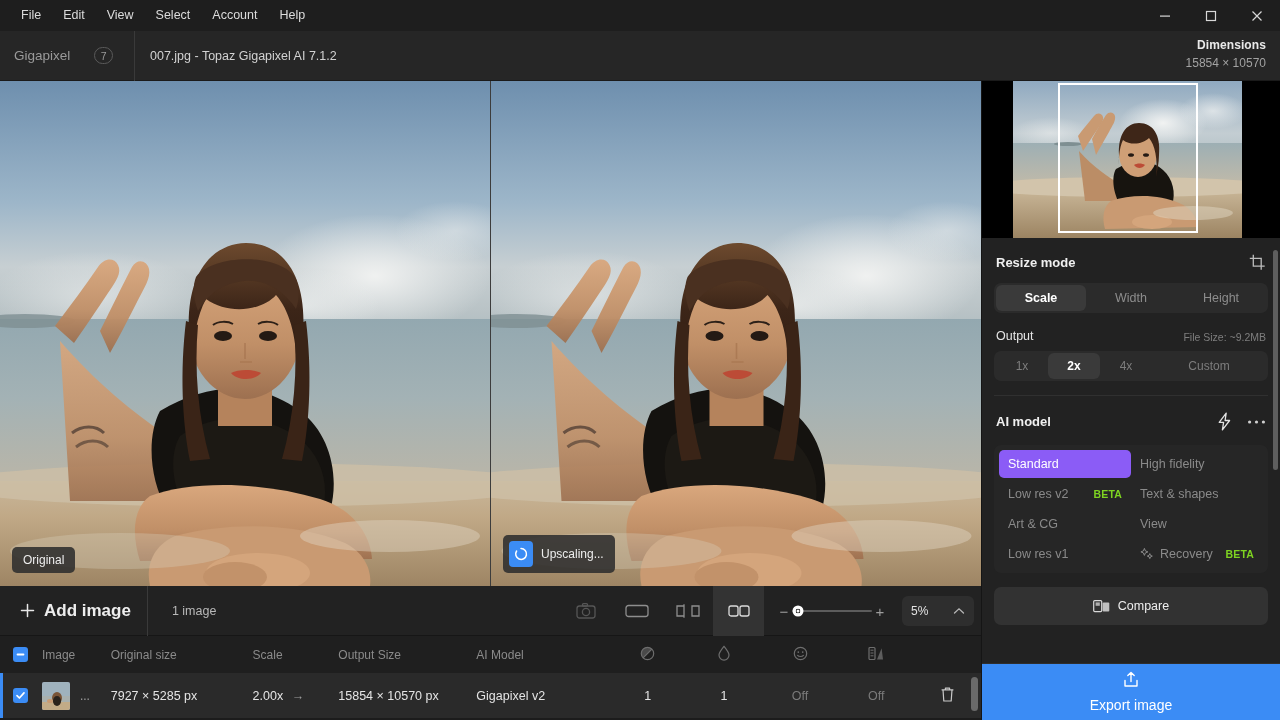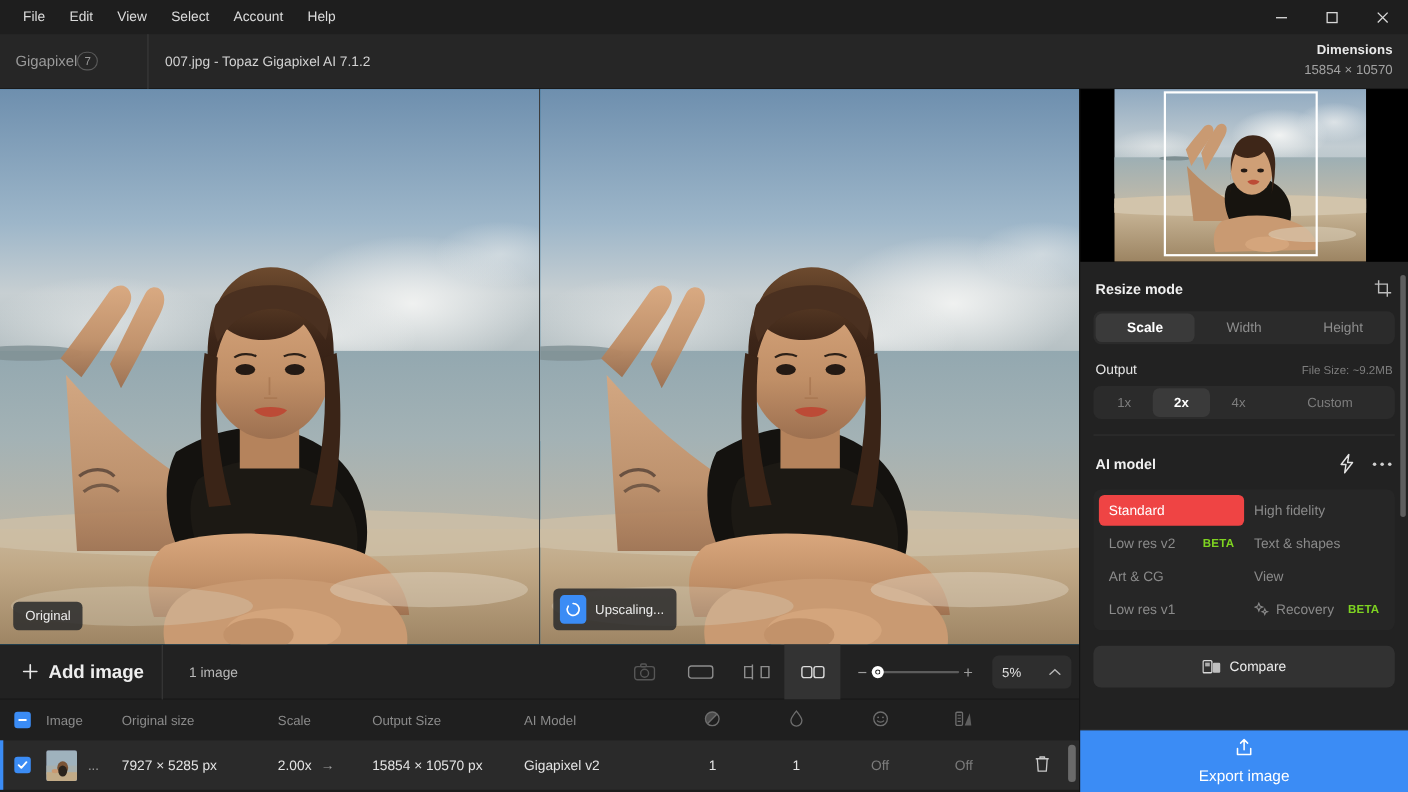--- a/index.html
+++ b/index.html
@@ -29,21 +29,21 @@
     color: #d8d8d8;
   }
   .winbtn svg { display: block; }
 
   
   .titlebar {
     height: 50px; background: #262626; display: flex; align-items: center;
     flex: 0 0 50px; position: relative; border-bottom: 1px solid #1a1a1a;
   }
   .brand {
-    width: 135px; height: 50px; display: flex; align-items: center; gap: 0;
+    width: 135px; height: 50px; display: flex; align-items: center; gap: 24px;
     padding-left: 14px; border-right: 1px solid #3a3a3a;
   }
   .brand-name { font-size: 13.5px; color: #9a9a9a; }
   .brand-ver {
     font-size: 10.5px; color: #9a9a9a; border: 1px solid #5a5a5a; border-radius: 9px;
     width: 19px; height: 17px; display: flex; align-items: center; justify-content: center;
   }
   .doc-title { font-size: 12.5px; color: #d2d2d2; padding-left: 15px; }
   .dims { position: absolute; right: 14px; top: 7px; text-align: right; }
   .dims-label { font-size: 12px; color: #e9e9e9; font-weight: bold; letter-spacing: .1px; text-align: right; }
@@ -184,21 +184,21 @@
   .modelgrid {
     background: #262626; border-radius: 7px; padding: 5px; margin-top: 2px;
     display: grid; grid-template-columns: 1fr 1fr; gap: 2px 0;
   }
   .mcell {
     height: 28px; display: flex; align-items: center; gap: 6px;
     padding: 0 9px; border-radius: 5px; font-size: 12.5px; color: #8a8a8a;
     justify-content: space-between;
   }
   .mcell .mlabel { display: flex; align-items: center; gap: 6px; white-space: nowrap; }
-  .mcell.active { background: #ef4444; color: #ffffff; }
+  .mcell.active { background: #8b5cf6; color: #ffffff; }
   .beta { font-size: 10.5px; color: #7ed321; font-weight: bold; letter-spacing: .2px; }
   .compare {
     margin: 14px 12px 0 12px; height: 38px; background: #323232; border-radius: 7px;
     display: flex; align-items: center; justify-content: center; gap: 8px;
     font-size: 12.5px; color: #ededed;
   }
   .panel-footer {
     flex: 0 0 auto; border-top: 1px solid #2e2e2e; background: #222;
   }
   .export {

